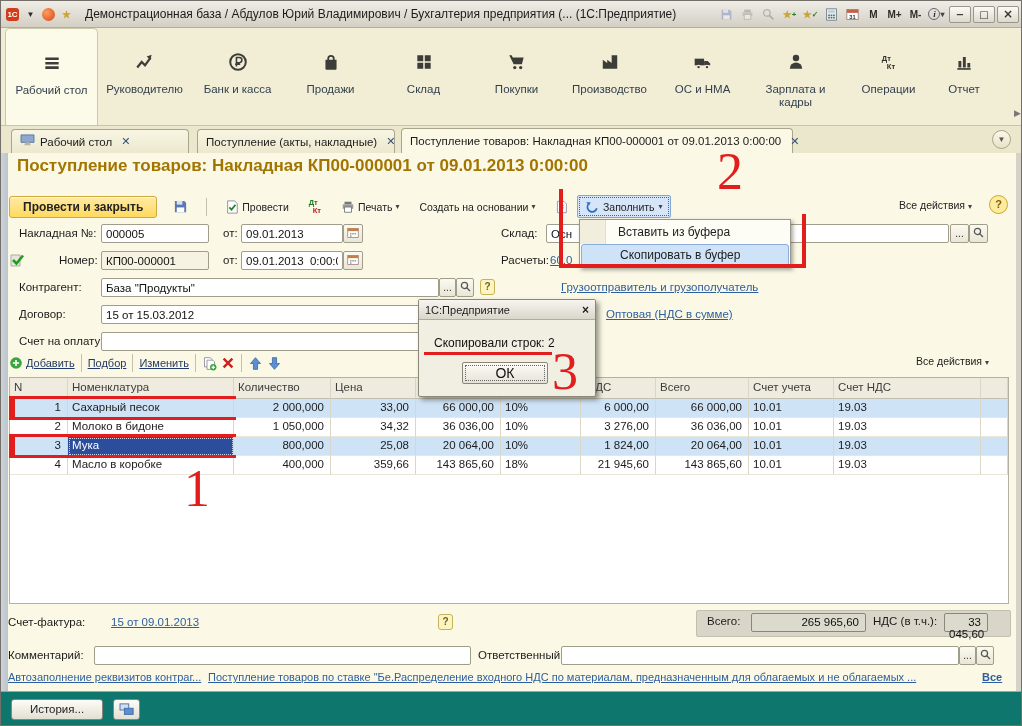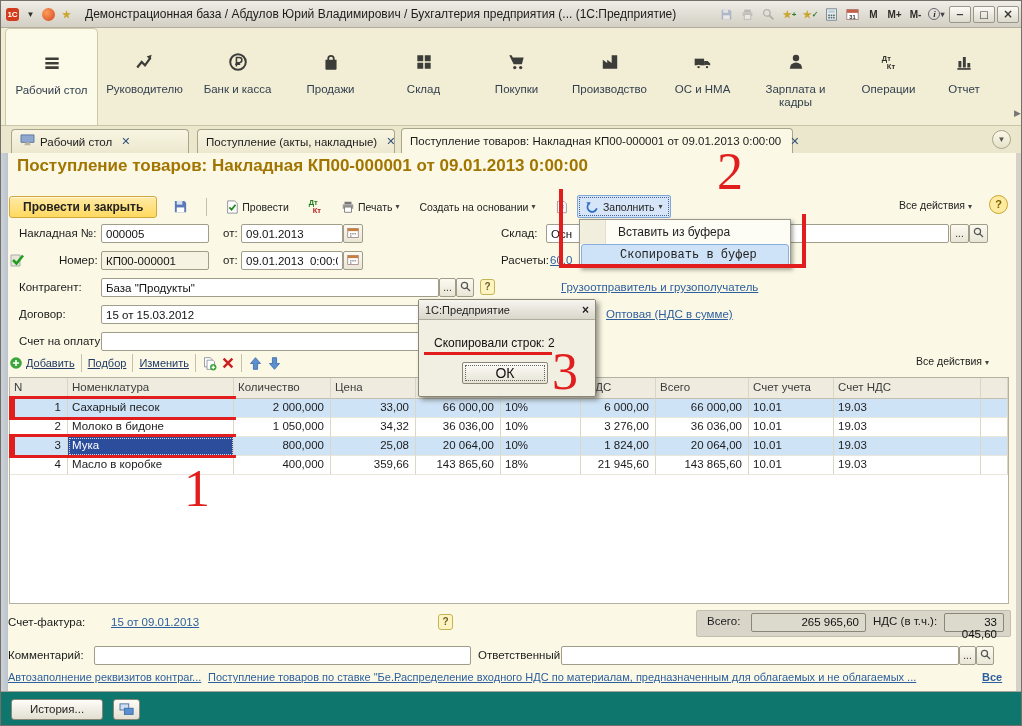--- a/index.html
+++ b/index.html
@@ -494,21 +494,21 @@
   <div class="a rednum" style="left:183px;top:465px;">1</div>
 
   <div class="a lbl" style="left:7px;top:615px;">Счет-фактура:</div>
   <div class="a link" style="left:110px;top:615px;">15 от 09.01.2013</div>
   <div class="a qm" style="left:437px;top:613px;">?</div>
 
   <div class="a" id="totpanel"></div>
   <div class="a lbl" style="left:706px;top:614px;z-index:2;">Всего:</div>
   <div class="totbox" style="left:750px;top:612px;width:115px;z-index:2;">265 965,60</div>
   <div class="a lbl" style="left:872px;top:614px;z-index:2;">НДС (в т.ч.):</div>
-  <div class="totbox" style="left:943px;top:612px;width:60px;z-index:2;">33 045,60</div>
+  <div class="totbox" style="left:943px;top:612px;width:44px;z-index:2;">33 045,60</div>
 
   <div class="a lbl" style="left:7px;top:648px;">Комментарий:</div>
   <input class="inp" style="left: 93px; top: 645px; width: 377px;" value="">
   <div class="a lbl" style="left:477px;top:648px;">Ответственный:</div>
   <input class="inp" style="left: 560px; top: 645px; width: 398px;" value="">
   <button class="sqbtn" style="left:958px;top:645px;width:17px;">...</button>
   <button class="sqbtn" style="left:975px;top:645px;width:18px;"><svg width="11" height="11" viewBox="0 0 16 16">
         <circle cx="6.5" cy="6.5" r="4.5" fill="none" stroke="#555" stroke-width="1.8"></circle>
         <path d="M10 10l4.5 4.5" stroke="#555" stroke-width="2"></path>
       </svg></button>
@@ -525,21 +525,21 @@
           <rect x="6" y="6" width="10" height="7" fill="#5b8fd0" stroke="#3a6aa8"></rect>
         </svg></div>
   </div>
 
   <div class="a" id="fillmenu">
     <div class="mitem">
       <span class="mgut"></span>
       <span class="mtxt">Вставить из буфера</span>
     </div>
     <div class="mitem hl">
-      <span class="mtxt" style="padding-left:38px;font-family:Liberation Mono, monospace;">Скопировать в буфер</span>
+      <span class="mtxt" style="padding-left:38px;">Скопировать в буфер</span>
     </div>
   </div>
 
   <div class="a redbox" style="left:558px;top:188px;width:4px;height:79px;"></div>
   <div class="a redbox" style="left:558px;top:263px;width:247px;height:4px;"></div>
   <div class="a redbox" style="left:801px;top:213px;width:4px;height:54px;"></div>
 
   <div class="a" id="dlg">
     <div class="cap">
       <span>1С:Предприятие</span>

